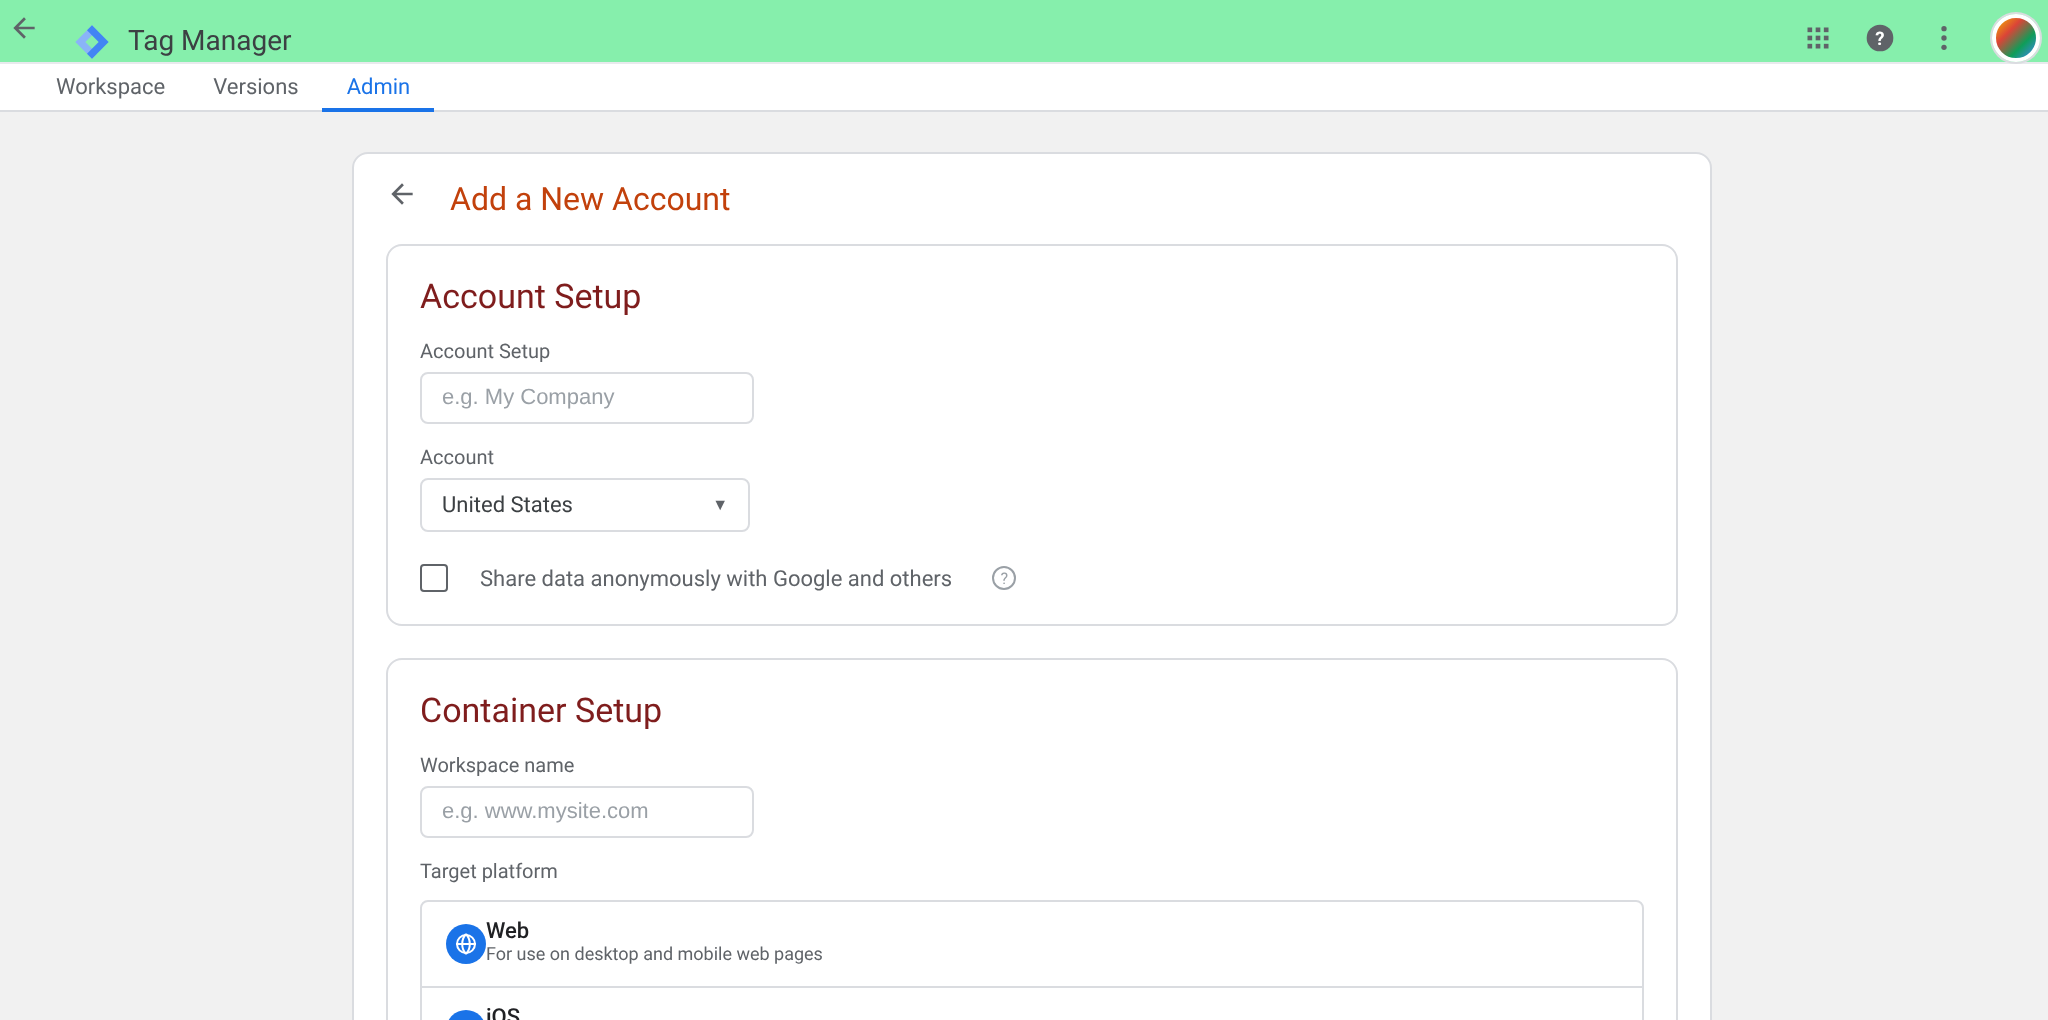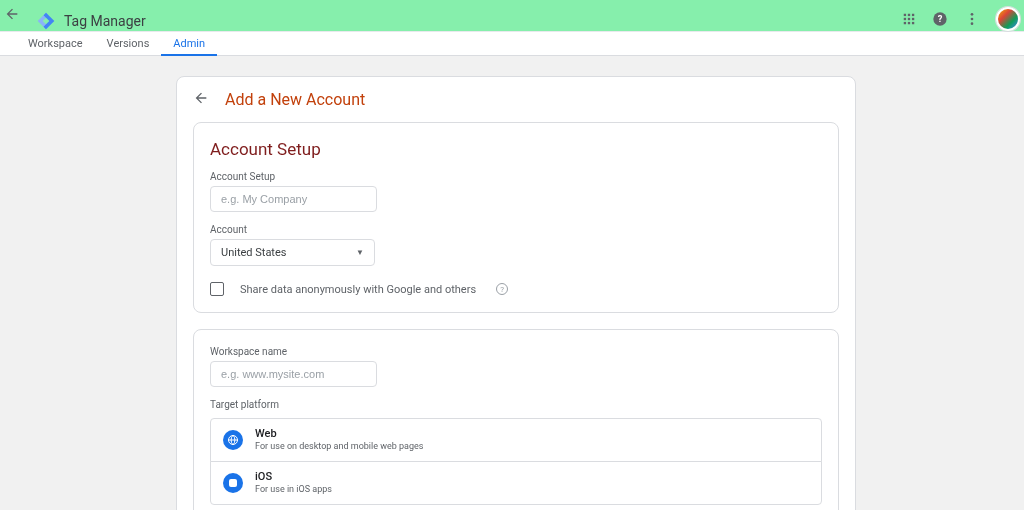--- a/index.html
+++ b/index.html
@@ -34,21 +34,21 @@
     .select-input { width: 165px; padding: 6px 10px; border: 1px solid #dadce0; border-radius: 4px; display: flex; align-items: center; justify-content: space-between; cursor: pointer; margin-bottom: 16px; }
     .select-value { font-size: 11px; color: #3c4043; }
     .select-arrow { font-size: 8px; color: #5f6368; }
     
     .checkbox-row { display: flex; align-items: center; gap: 16px; }
     .checkbox { width: 14px; height: 14px; border: 1.5px solid #5f6368; border-radius: 2px; cursor: pointer; }
     .checkbox-label { font-size: 11px; color: #5f6368; }
     .help-icon { width: 12px; height: 12px; border: 1px solid #9aa0a6; border-radius: 50%; display: inline-flex; align-items: center; justify-content: center; font-size: 8px; color: #9aa0a6; margin-left: 4px; cursor: pointer; }
     
     .platform-list { display: flex; flex-direction: column; gap: 0; }
-    .platform-item { display: flex; align-items: center; gap: 12px; padding: 8px 12px; border: 1px solid #dadce0; margin-bottom: -1px; cursor: pointer; }
+    .platform-item { display: flex; align-items: center; padding: 8px 12px; border: 1px solid #dadce0; margin-bottom: -1px; cursor: pointer; }
     .platform-item:first-child { border-radius: 4px 4px 0 0; }
     .platform-item:last-child { border-radius: 0 0 4px 4px; }
     .platform-icon { width: 20px; height: 20px; border-radius: 50%; display: flex; align-items: center; justify-content: center; flex-shrink: 0; }
     .platform-icon.blue { background: #1a73e8; }
     .platform-text { display: flex; flex-direction: column; line-height: 1.3; }
     .platform-name { font-size: 11px; color: #202124; font-weight: 500; }
     .platform-desc { font-size: 9px; color: #5f6368; }
     
     .section-card.second { margin-top: 0; }
   </style>
@@ -131,20 +131,21 @@
     </div>
     
     <div class="checkbox-row">
       <div class="checkbox"></div>
       <span class="checkbox-label">Share data anonymously with Google and others</span>
       <span class="help-icon">?</span>
     </div>
   </div>
 
   <div class="section-card second">
+    <div class="section-title">Container Setup</div>
     
     <div class="field-label">Workspace name</div>
     <input class="text-input" type="text" placeholder="e.g. www.mysite.com" style="">
     
     <div class="field-label" style="margin-bottom:8px;">Target platform</div>
     
     <div class="platform-list">
       <div class="platform-item">
         <div class="platform-icon blue">
           <svg width="12" height="12" viewBox="0 0 24 24" fill="#fff">

